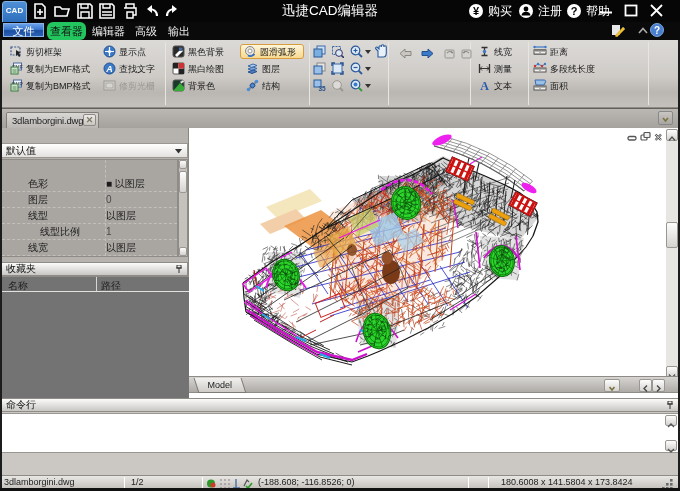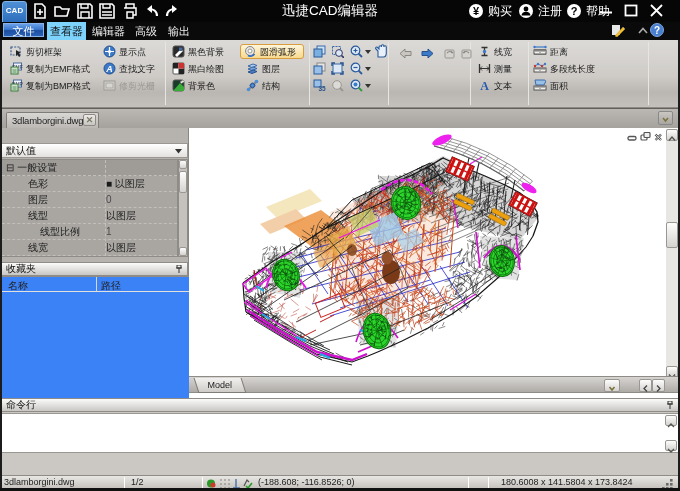--- a/index.html
+++ b/index.html
@@ -11,21 +11,21 @@
 #titlebar { left:0; top:0; width:680px; height:22px; background:#060606; }
 #logo { left:2px; top:1px; width:25px; height:32px; background:linear-gradient(#4f8fd6,#1c5fb0); border:1px solid #7fb3e8; border-radius:3px; color:#fff; font-size:8px; font-weight:bold; text-align:center; line-height:18px; letter-spacing:0; }
 .tico { top:2px; width:18px; height:18px; }
 #apptitle { left:240px; top:0px; width:180px; height:22px; color:#fff; font-size:13.5px; line-height:22px; text-align:center; }
 .tmenu { top:0; height:22px; color:#fff; font-size:12px; line-height:22px; }
 
 
 #menurow { left:0; top:22px; width:680px; height:18px; background:#0a0a0a; }
 #filebtn { left:3px; top:1px; width:41px; height:14px; background:linear-gradient(#6aa0e8 0%,#3a77cc 45%,#1d4f9f 55%,#2a62b8 100%); border:1px solid #89b4ea; color:#fff; font-size:11px; text-align:center; line-height:14px; }
 .rtab { top:0px; height:18px; font-size:11px; text-align:center; line-height:18px; color:#eee; }
-.rtab.active { background:#7dd3fc; color:#111; }
+.rtab.active { background:#22c55e; color:#111;border-radius:6px; }
 
 
 #ribbon { left:0; top:40px; width:680px; height:68px; background:linear-gradient(#dcdad7 0%, #cecbc7 55%, #bab7b2 78%, #c4c1bc 100%); border-bottom:1px solid #8e8a85; }
 .gsep { top:2px; width:1px; height:63px; background:#a8a4a0; border-right:1px solid #e8e6e3; }
 .glabel { top:54px; height:12px; font-size:9px; color:#333; text-align:center;margin-top:36px; }
 .rbtn { height:14px; font-size:9px; color:#1a1a1a; line-height:14px; white-space:nowrap; }
 .rbtn .ric { display:inline-block; vertical-align:-3px; margin-right:3px; }
 .gray { color:#9b9893; }
 
 
@@ -37,21 +37,21 @@
 
 #leftpanel { left:0; top:128px; width:189px; height:270px; background:#b6b3af; border-right:1px solid #8a8782; }
 .phead { left:1px; width:187px; height:14px; background:linear-gradient(#fbfbfa,#c9c7c4); border:1px solid #8f8c88; font-size:10px; color:#111; line-height:12px; padding-left:4px; }
 .pin { position:absolute; right:4px; top:2px; width:8px; height:9px; }
 #combo { left:1px; top:15px; width:187px; height:15px; background:linear-gradient(#ffffff,#e3e1de); border:1px solid #9a9792; font-size:10px; color:#111; line-height:13px; padding-left:4px; }
 #ptable { left:1px; top:31px; width:177px; height:98px; background:#a9a6a2; border:1px solid #8f8c88; }
 .prow { position:absolute; left:0; width:175px; height:16px; box-sizing:border-box; border-bottom:1px dashed #c2bfbb; font-size:10px; color:#1b1b1b; line-height:15px; }
 .prow .val { position:absolute; left:104px; top:0; }
 .pcol { position:absolute; left:103px; top:0; width:1px; height:96px; border-left:1px dashed #c2bfbb; }
 #pscroll { left:178px; top:31px; width:10px; height:98px; background:#c5c2be; border:1px solid #8f8c88; }
-#favlist { left:1px; top:148px; width:188px; height:122px; background:#3b82f6; border-top:1px solid #8f8c88; }
+#favlist { left:1px; top:148px; width:188px; height:122px; background:#737373; border-top:1px solid #8f8c88; }
 
 
 #canvas { left:189px; top:128px; width:491px; height:270px; background:#fff; }
 #vscroll { position:absolute; right:1px; top:1px; width:13px; height:249px; background:#e8e6e3; }
 .sbtn { background:linear-gradient(#fdfdfd,#d5d3d0); border:1px solid #9a9792; border-radius:2px; }
 #modelbar { position:absolute; left:0px; top:248px; width:491px; height:17px; background:linear-gradient(#d7d5d2,#aeaba7); border-top:1px solid #8f8c88; border-bottom:1px solid #8f8c88; }
 #modeltab { position:absolute; left:7px; top:1px; width:48px; height:15px; background:linear-gradient(#f2f1ef,#cfccc8); border:1px solid #7f7c78; border-top:none; transform:skewX(18deg); }
 #modeltab span { display:block; transform:skewX(-18deg); font-size:9px; color:#222; line-height:14px; text-align:center; }
 
 
@@ -330,21 +330,20 @@
   <div class="abs" id="tabdrop"><svg width="13" height="12" viewBox="0 0 13 12">
         <path d="M4 4l2.5 3L9 4" fill="none" stroke="#7a7340" stroke-width="1.6"></path>
       </svg></div>
 </div>
 
 <div class="abs" id="leftpanel">
   <div class="abs" id="combo">默认值<svg style="position:absolute;right:5px;top:5px" width="7" height="5" viewBox="0 0 7 5">
         <path d="M0 0h7L3.5 4.5z" fill="#333"></path>
       </svg></div>
   <div class="abs" id="ptable">
-    <div class="prow" style="top:0;background:#9f9c98"><span style="margin-left:4px">⊟ 一般设置</span></div>
     <div class="prow" style="top:16px"><span style="margin-left:26px">色彩</span><span class="val">■ 以图层</span></div>
     <div class="prow" style="top:32px"><span style="margin-left:26px">图层</span><span class="val" style="color:#4a4a4a">0</span></div>
     <div class="prow" style="top:48px"><span style="margin-left:26px">线型</span><span class="val">以图层</span></div>
     <div class="prow" style="top:64px"><span style="margin-left:38px">线型比例</span><span class="val" style="color:#4a4a4a">1</span></div>
     <div class="prow" style="top:80px"><span style="margin-left:26px">线宽</span><span class="val">以图层</span></div>
     <div class="pcol"></div>
   </div>
   <div class="abs" id="pscroll">
     <div class="sbtn" style="position:absolute;left:0;top:0;width:8px;height:9px"></div>
     <div class="sbtn" style="position:absolute;left:0;top:11px;width:8px;height:22px"></div>

